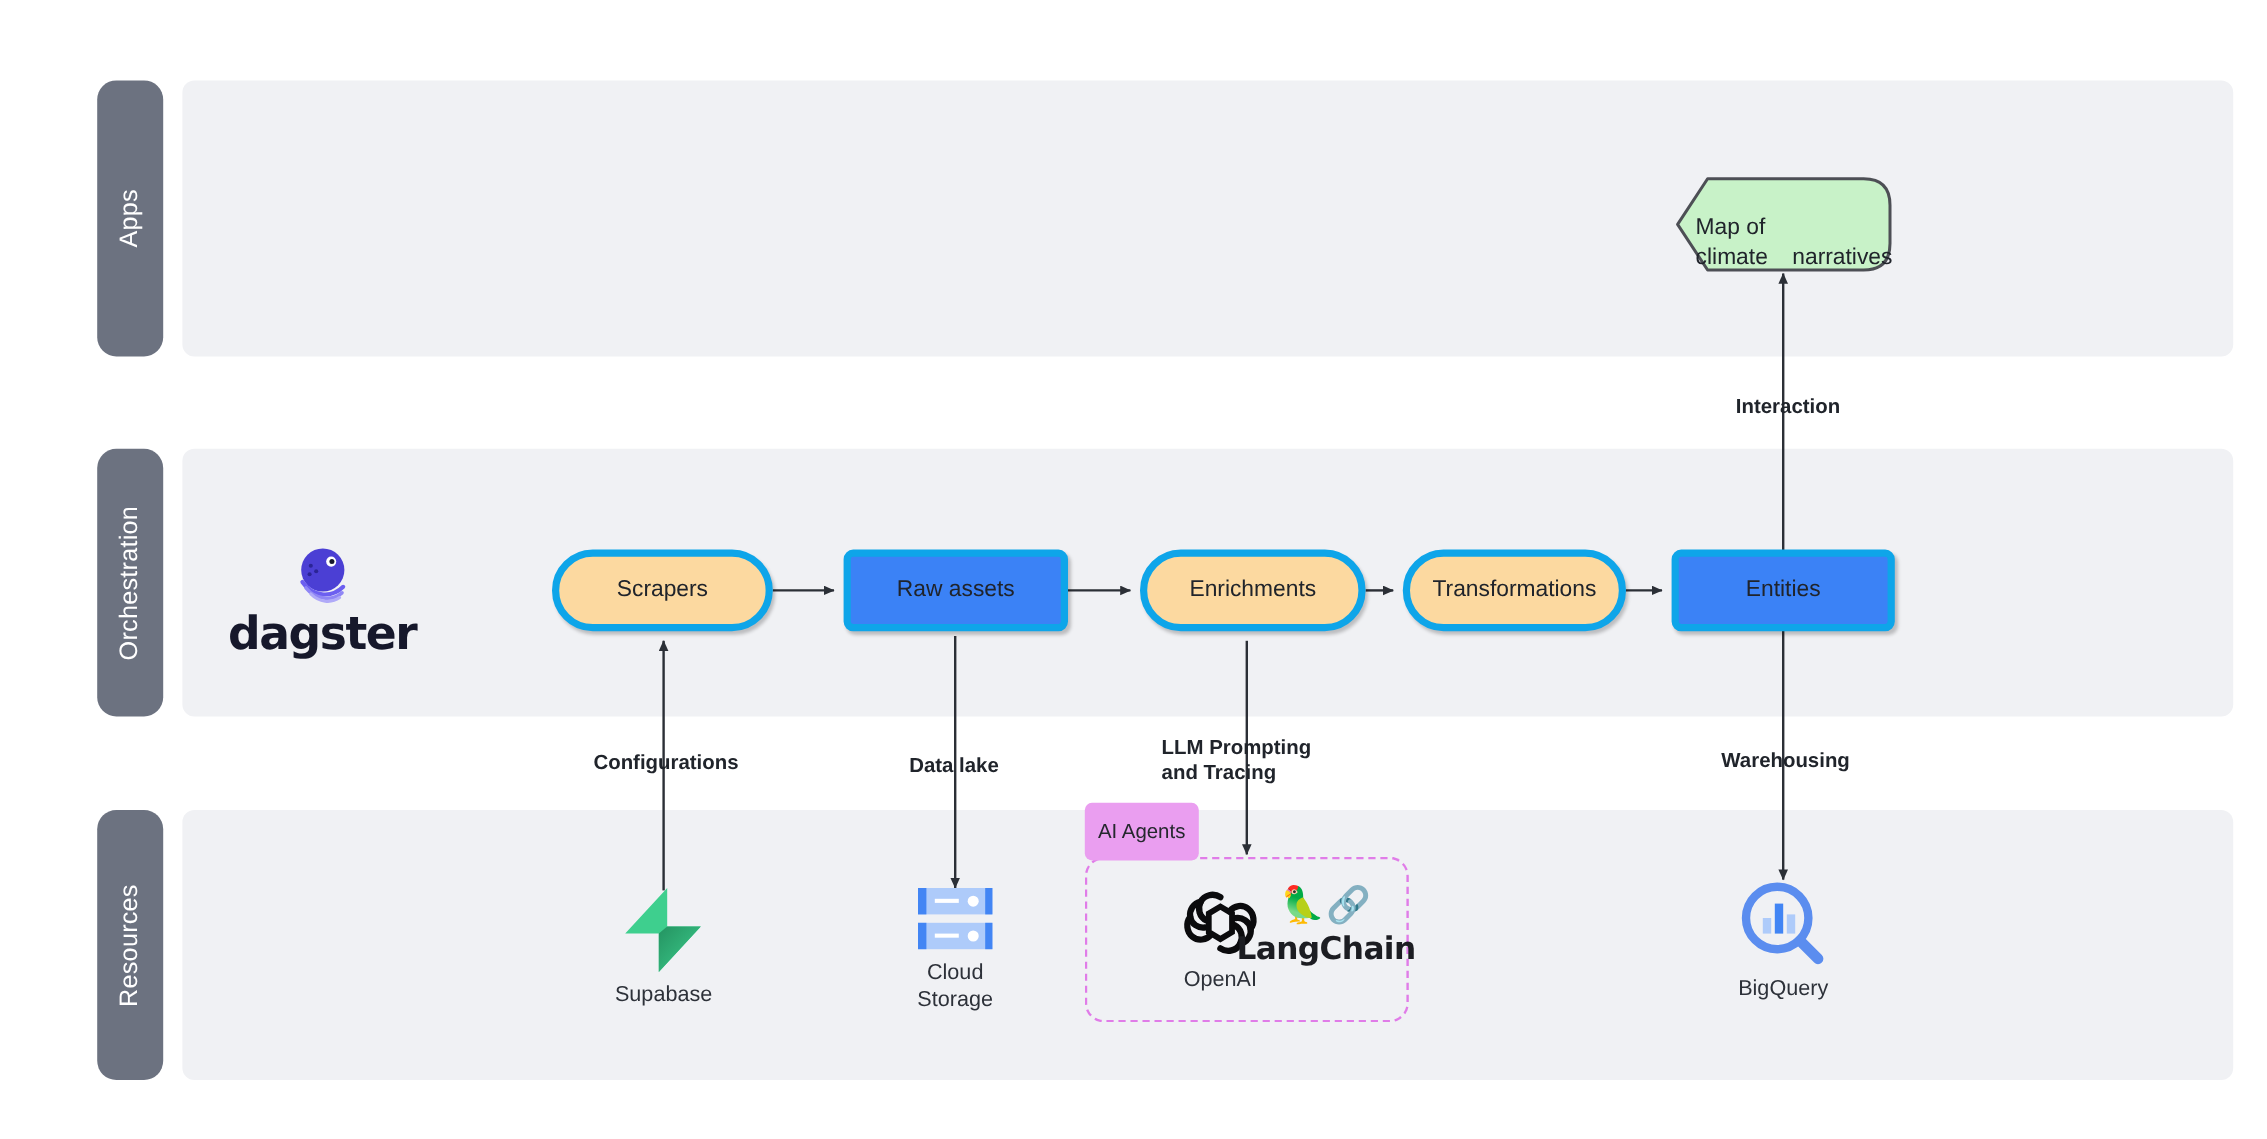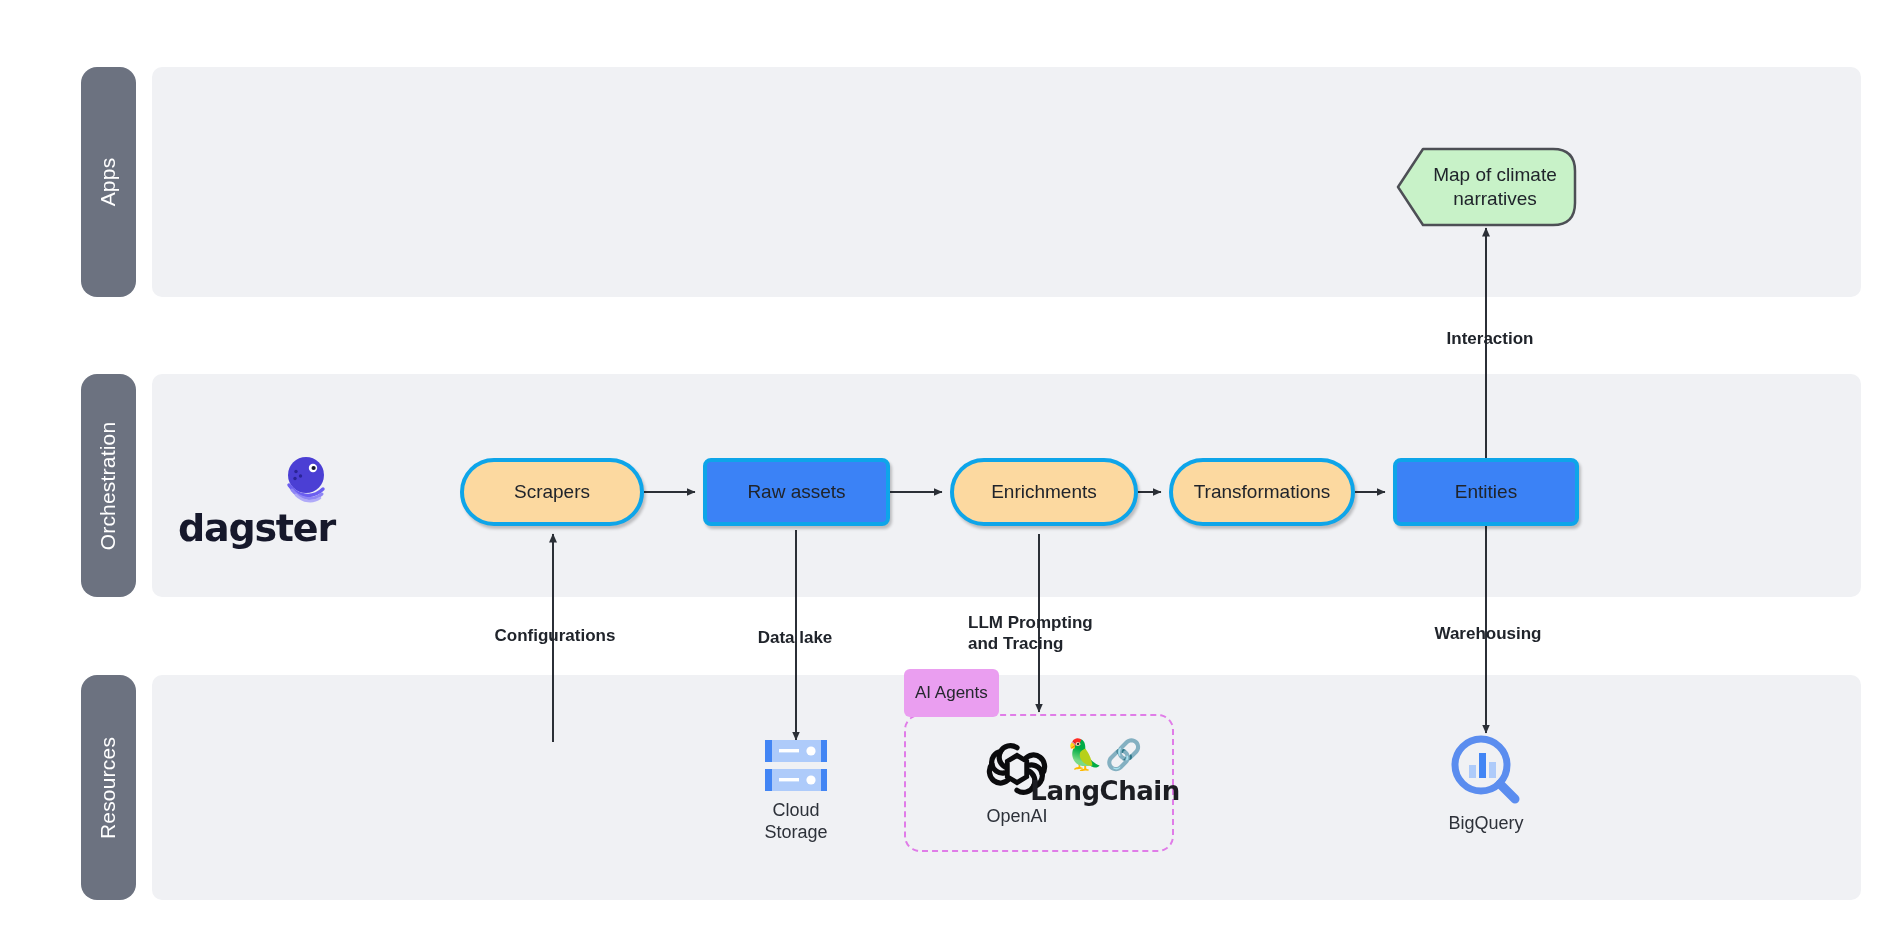--- a/index.html
+++ b/index.html
@@ -40,42 +40,42 @@
   }
 
   
   .node {
     position: absolute;
     box-sizing: border-box;
     display: flex;
     align-items: center;
     justify-content: center;
     text-align: center;
-    border: 4px solid #0ea5e9;
+    border: 6px solid #0ea5e9;
     color: #20242b;
     font-size: 19px;
     line-height: 1.25;
     box-shadow: 2px 3px 3px rgba(0,0,0,.22);
   }
   .node.orange { background: #fcd9a0; border-radius: 999px; }
   .node.blue   { background: #3b82f6; border-radius: 8px; }
 
   
   .shape-map {
     position: absolute;
     width: 182px;
     height: 80px;
   }
   .shape-map svg { display: block; overflow: visible; }
   .shape-map .map-text {
     position: absolute;
     inset: 0;
     display: flex;
-    flex-direction: column;
-    align-items: center;
+    flex-direction: row;
+    align-items: flex-end;
     justify-content: center;
     font-size: 19px;
     color: #20242b;
     line-height: 1.28;
     padding-left: 18px;
     box-sizing: border-box;
   }
 
   
   .conn { position: absolute; top: 0; left: 0; width: 1889px; height: 949px; pointer-events: none; }
@@ -188,21 +188,21 @@
   <div class="shape-map" style="left:1395px; top:147px;">
     <svg width="182" height="80" viewBox="0 0 182 80" xmlns="http://www.w3.org/2000/svg">
       <path d="M28,2 L158,2 Q180,2 180,24 L180,56 Q180,78 158,78 L28,78 L3,40 Z" fill="#c8f2c8" stroke="#4d4f55" stroke-width="2.5" stroke-linejoin="round"></path>
     </svg>
     <div class="map-text">
       <span>Map of climate</span>
       <span>narratives</span>
     </div>
   </div>
 
-  <div class="dagster" style="left:178px; top:455px;align-items:flex-end;">
+  <div class="dagster" style="left:190px; top:455px;">
     <svg width="60" height="52" viewBox="0 0 60 52" xmlns="http://www.w3.org/2000/svg">
       <circle cx="31" cy="20" r="18" fill="#4b3fd4"></circle>
       <circle cx="38" cy="13" r="4.2" fill="#ffffff"></circle>
       <circle cx="38.6" cy="13" r="2.1" fill="#16182b"></circle>
       <circle cx="21" cy="16.5" r="1.7" fill="#2b2496"></circle>
       <circle cx="25.5" cy="21" r="1.7" fill="#2b2496"></circle>
       <circle cx="20" cy="23.5" r="1.7" fill="#2b2496"></circle>
       <path d="M14,30 C22,42 38,44 48,34" stroke="#6c5ff0" stroke-width="3.4" fill="none" stroke-linecap="round"></path>
       <path d="M17,35 C25,45 39,46 47,39" stroke="#8f86f5" stroke-width="3.0" fill="none" stroke-linecap="round"></path>
       <path d="M21,40 C28,47 38,48 45,43" stroke="#b0aaf8" stroke-width="2.6" fill="none" stroke-linecap="round"></path>
@@ -230,20 +230,33 @@
     <span>Transformations</span>
   </div>
 
   <div class="edge-label center" style="left:485px; top:625px; width:140px;">Configurations</div>
   <div class="edge-label center" style="left:735px; top:627px; width:120px;">Data lake</div>
   <div class="edge-label" style="left:968px; top:612px; width:170px;">LLM Prompting
 and Tracing</div>
   <div class="edge-label center" style="left:1418px; top:623px; width:140px;">Warehousing</div>
   <div class="edge-label center" style="left:1420px; top:328px; width:140px;">Interaction</div>
 
+  <div class="res" style="left:493px; top:738px; width:120px;">
+    <svg width="70" height="74" viewBox="0 0 70 74" xmlns="http://www.w3.org/2000/svg">
+      <defs>
+        <linearGradient id="sbg" x1="0" y1="0" x2="1" y2="1">
+          <stop offset="0%" stop-color="#249361"></stop>
+          <stop offset="100%" stop-color="#3ecf8e"></stop>
+        </linearGradient>
+      </defs>
+      <path d="M38,2 L38,34 L66,34 L31,72 L31,40 L3,40 Z" fill="#3ecf8e"></path>
+      <path d="M38,34 L66,34 L31,72 L31,40 Z" fill="url(#sbg)"></path>
+    </svg>
+    <div class="res-caption">Supabase</div>
+  </div>
 
   <div class="res" style="left:736px; top:738px; width:120px;align-items:center;">
     <svg width="78" height="56" viewBox="0 0 78 56" xmlns="http://www.w3.org/2000/svg">
       <g>
         <rect x="8" y="2" width="62" height="22" fill="#aecbfa"></rect>
         <rect x="8" y="2" width="7" height="22" fill="#4285f4"></rect>
         <rect x="64" y="2" width="6" height="22" fill="#4285f4"></rect>
         <rect x="22" y="11" width="20" height="3.4" fill="#ffffff"></rect>
         <circle cx="54" cy="13" r="4.6" fill="#ffffff"></circle>
       </g>

